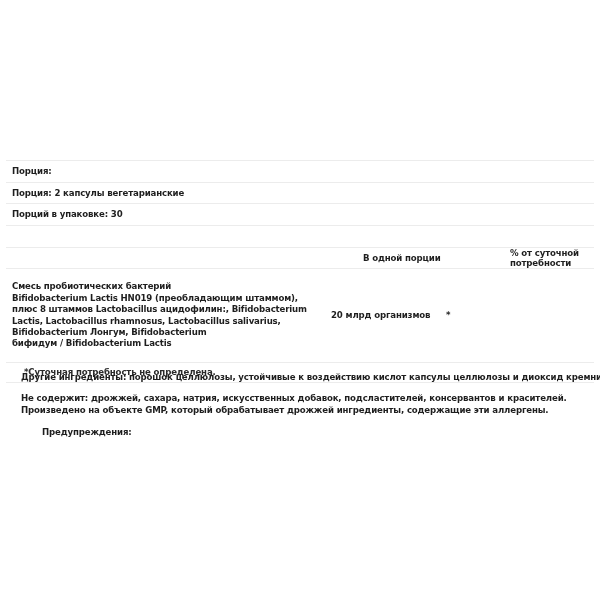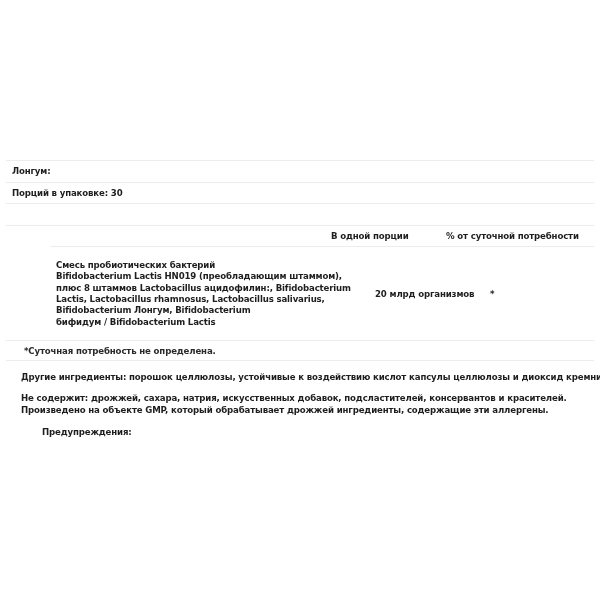--- a/index.html
+++ b/index.html
@@ -26,28 +26,27 @@
     }
     .row {
       border-top: 1px solid #ececec;
       box-sizing: border-box;
       padding-left: 6px;
       display: flex;
       align-items: center;
     }
     .row.simple { height: 21.5px; }
     .row.blank { height: 22px; }
-    .row.header { height: 21px; }
+    .row.header { height: 21px; gap: 32px; }
     .row.header .c1, .row.ing .c1 { width: 319px; }
     .row.header .c2, .row.ing .c2 { width: 115px; }
     .row.header .c3, .row.ing .c3 { flex: 1; }
     .row.ing {
       height: 94px;
       align-items: center;
-      margin-left: 44px;
     }
     .row.ing .c1 {
       line-height: 11.4px;
       padding-top: 1px;
     }
     .row.ing .c3 { padding-left: 0; }
     .row.foot {
       height: 21px;
       border-bottom: 1px solid #ececec;
       font-weight: normal;
@@ -65,21 +64,24 @@
       line-height: 12px;
     }
     .lower .gap { margin-top: 9px; }
     .lower .gap2 { margin-top: 10px; padding-left: 21px; }
   </style>
 </head>
 <body>
 
 <div class="panel">
   <div class="row simple">
-    <span>Лонгум:</span>
+    <span>Порция:</span>
+  </div>
+  <div class="row simple">
+    <span>Порция: 2 капсулы вегетарианские</span>
   </div>
   <div class="row simple">
     <span>Порций в упаковке: 30</span>
   </div>
   <div class="row blank"></div>
   <div class="row header">
     <span class="c1"></span>
     <span class="c2">В одной порции</span>
     <span class="c3">% от суточной потребности</span>
   </div>

